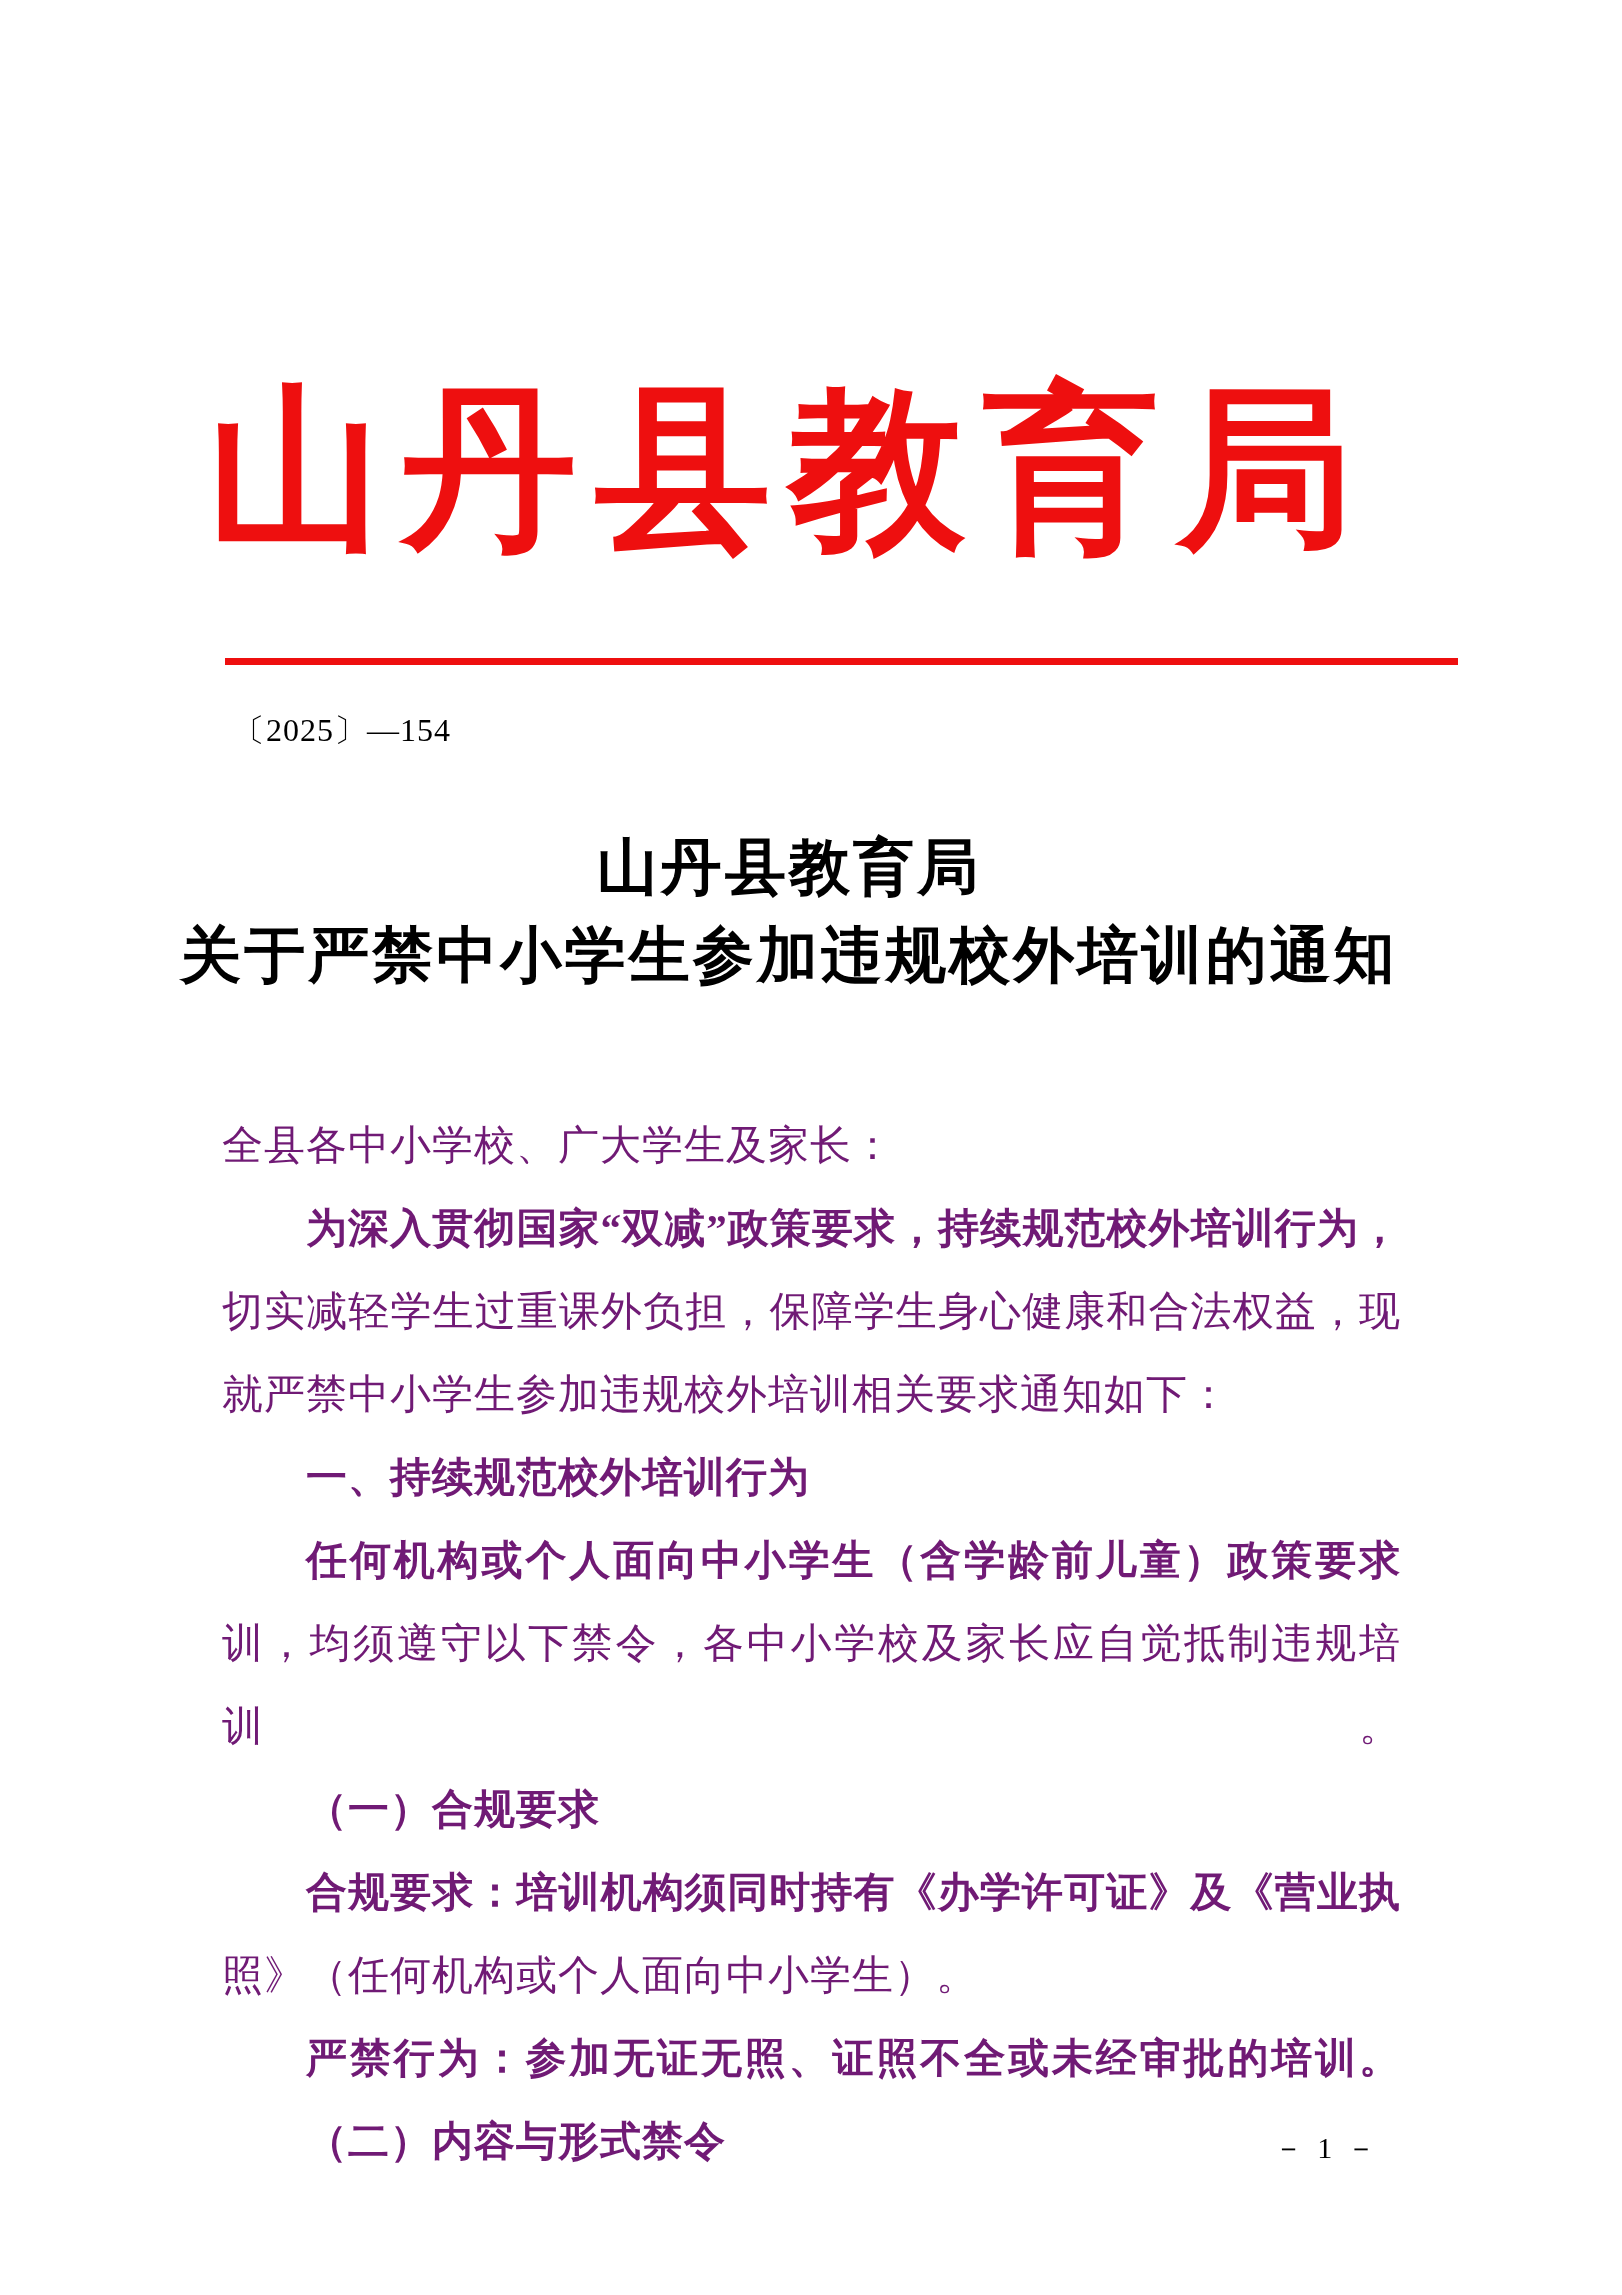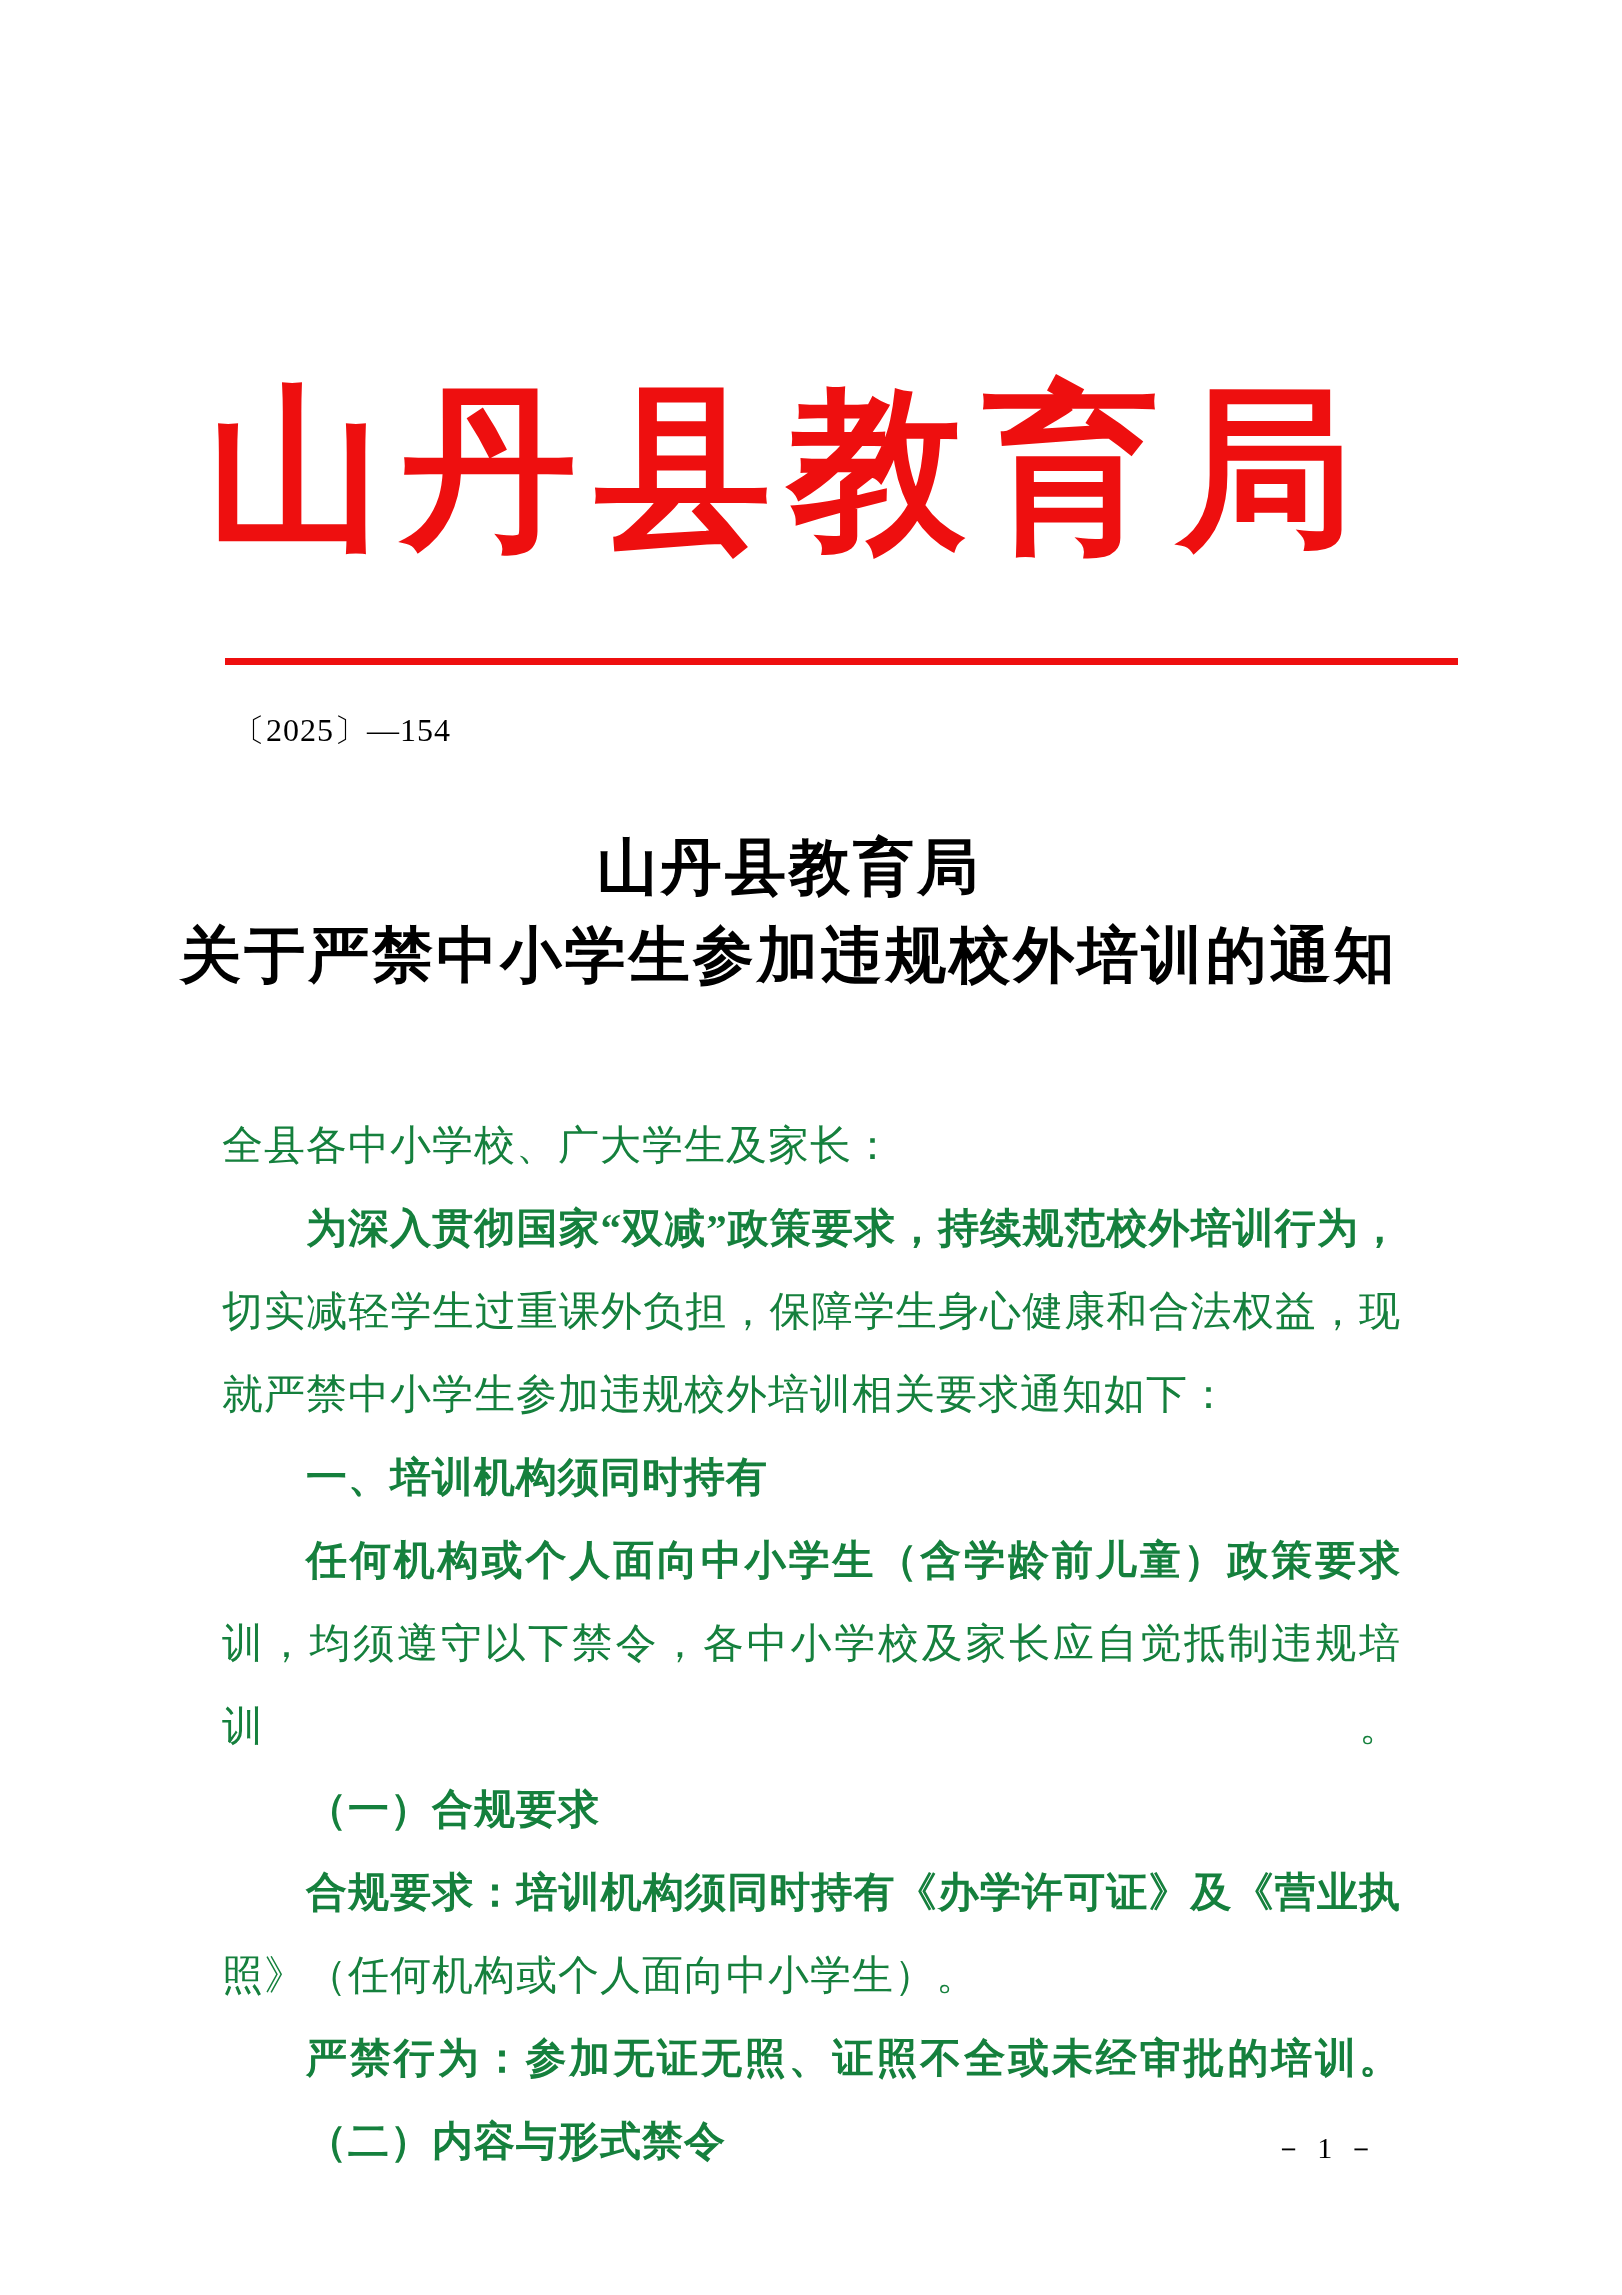--- a/index.html
+++ b/index.html
@@ -58,21 +58,21 @@
     color: #000;
   }
   .doc-title div { white-space: nowrap; }
   .body-block {
     position: absolute;
     top: 1104px;
     left: 222px;
     width: 1179px;
     font-size: 41px;
     line-height: 83px;
-    color: #15803d;
+    color: #701a75;
   }
   .line {
     letter-spacing: 1px;
     text-align: left;
     white-space: nowrap;
   }
   .line.full {
     text-align: justify;
     text-align-last: justify;
     text-justify: inter-character;
@@ -111,21 +111,21 @@
   <div class="doc-title">
     <div>山丹县教育局</div>
     <div>关于严禁中小学生参加违规校外培训的通知</div>
   </div>
 
   <div class="body-block">
     <div class="line">全县各中小学校、广大学生及家长：</div>
     <div class="line indent full">为深入贯彻国家“双减”政策要求，持续规范校外培训行为，</div>
     <div class="line full">切实减轻学生过重课外负担，保障学生身心健康和合法权益，现</div>
     <div class="line">就严禁中小学生参加违规校外培训相关要求通知如下：</div>
-    <div class="line indent hei">一、培训机构须同时持有</div>
+    <div class="line indent hei">一、持续规范校外培训行为</div>
     <div class="line indent full">任何机构或个人面向中小学生（含学龄前儿童）政策要求</div>
     <div class="line full">训，均须遵守以下禁令，各中小学校及家长应自觉抵制违规培训。</div>
     <div class="line indent kai">（一）合规要求</div>
     <div class="line indent full">合规要求：培训机构须同时持有《办学许可证》及《营业执</div>
     <div class="line">照》（任何机构或个人面向中小学生）。</div>
     <div class="line indent full">严禁行为：参加无证无照、证照不全或未经审批的培训。</div>
     <div class="line indent kai">（二）内容与形式禁令</div>
   </div>
 
   <div class="page-number">－ 1 －</div>

